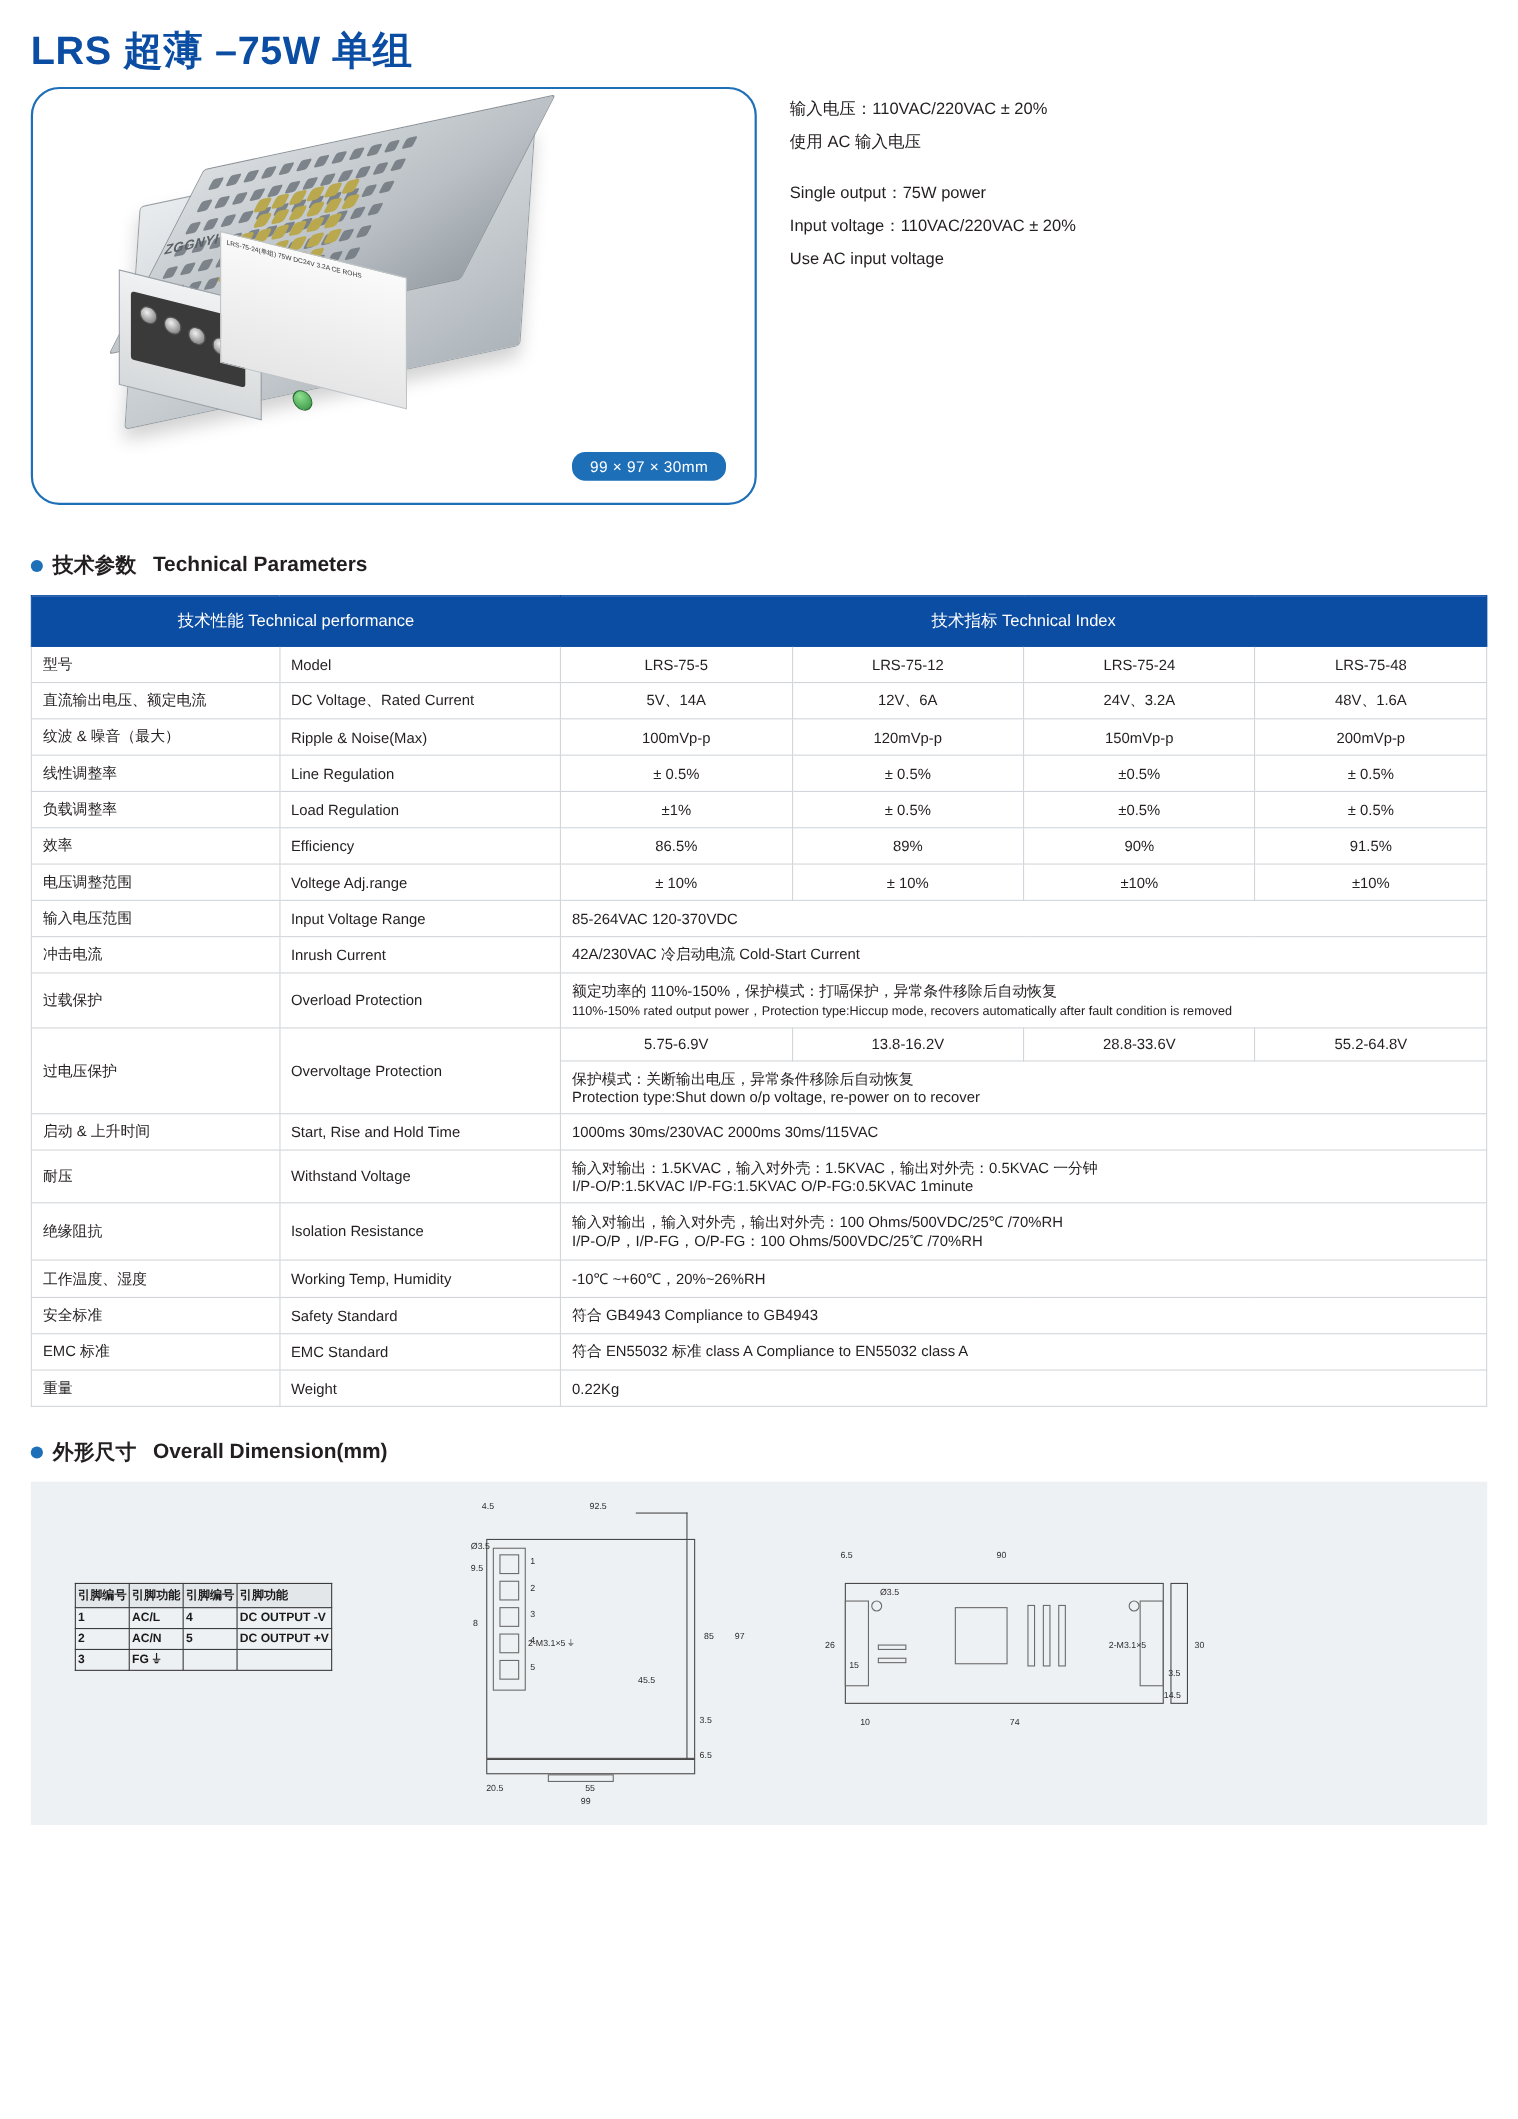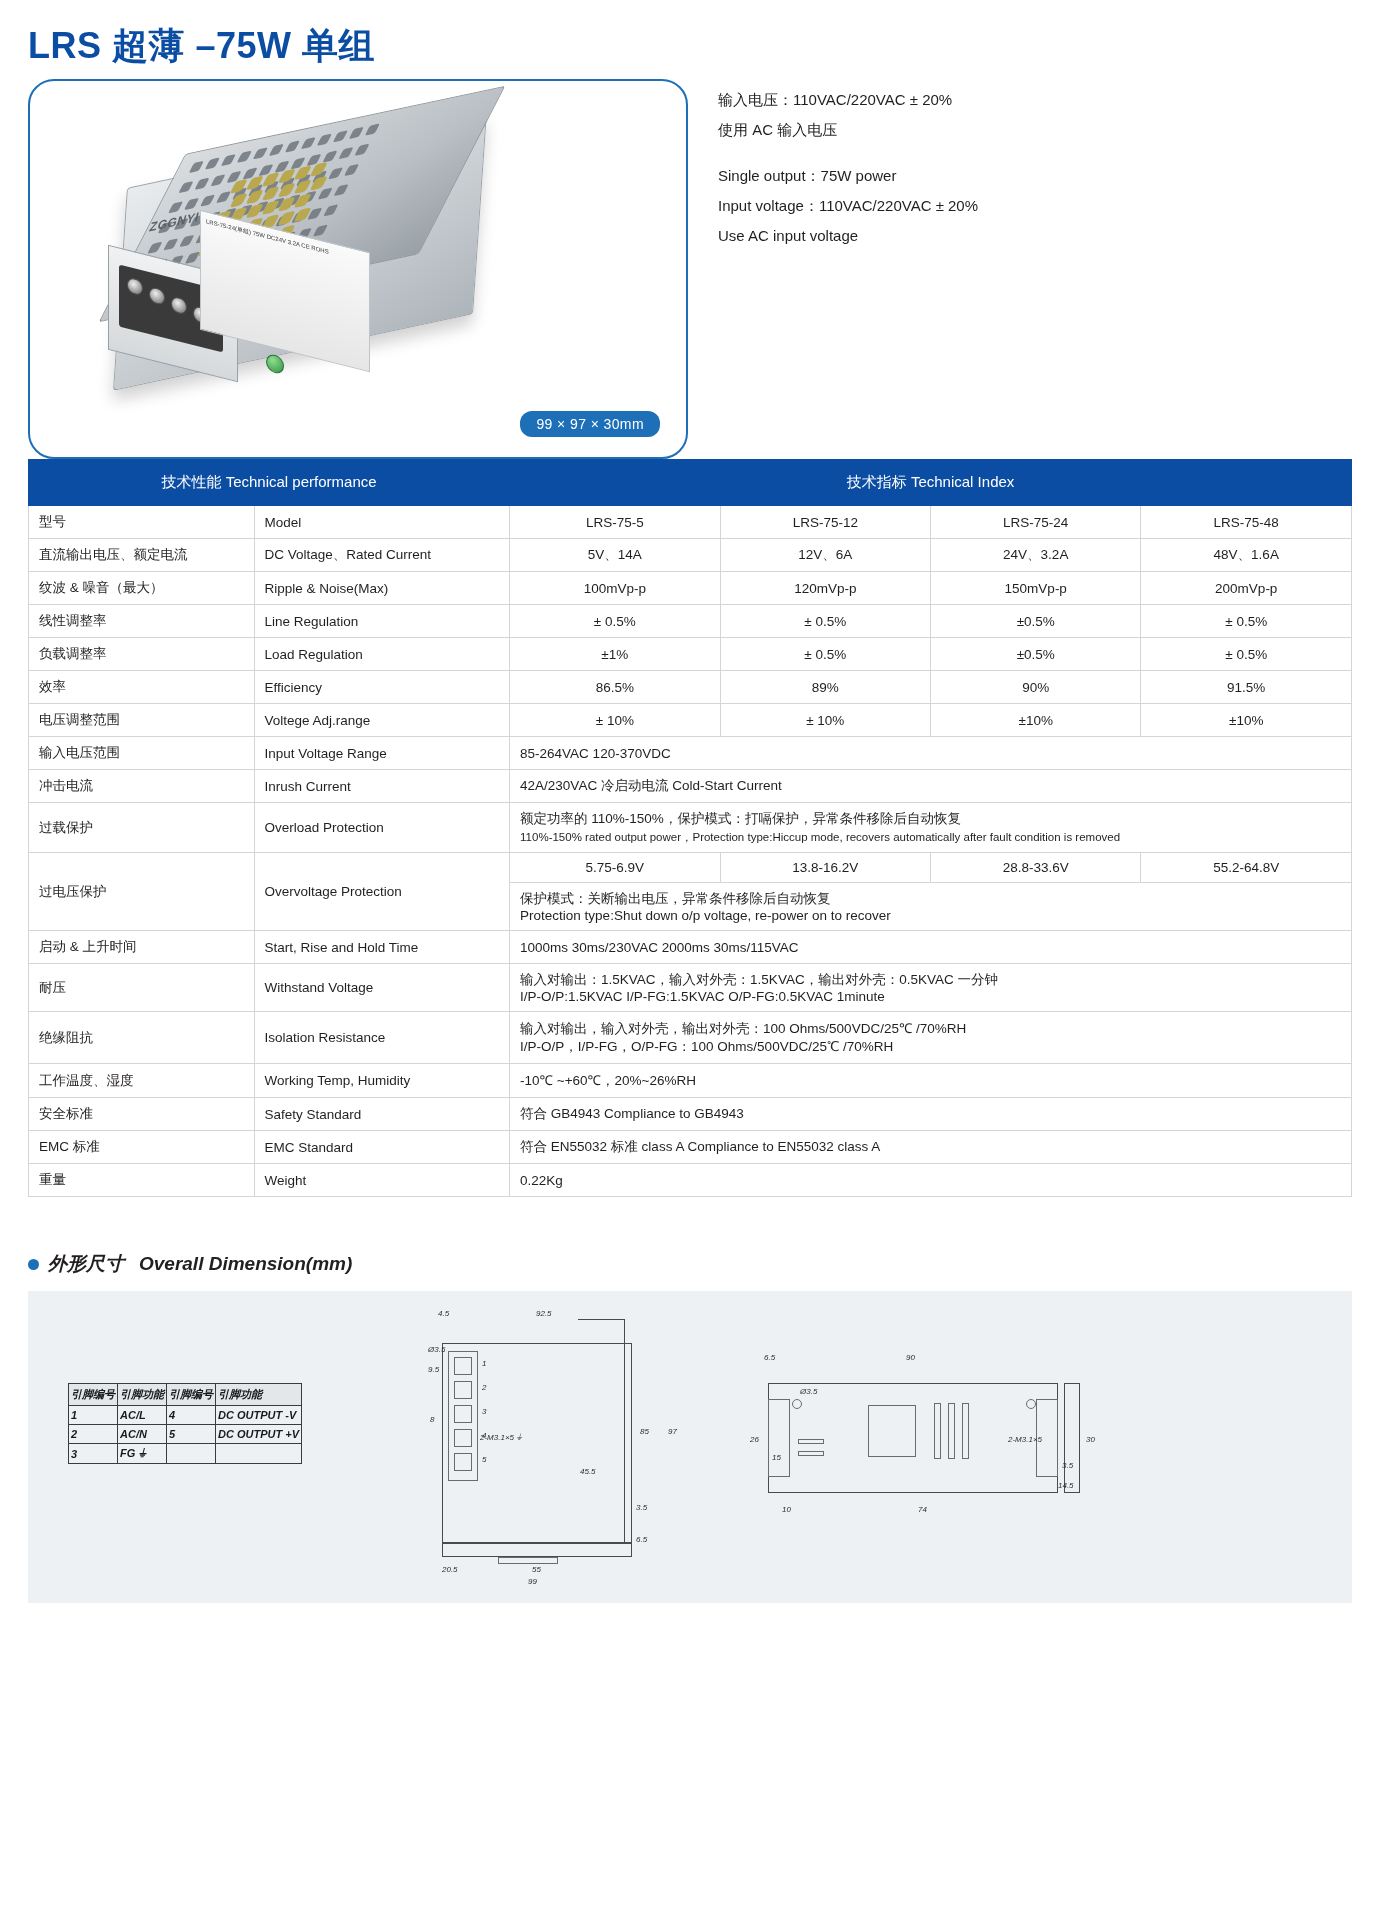--- a/index.html
+++ b/index.html
@@ -175,22 +175,21 @@
   }
   td.c1 { width: 210px; }
   td.c2 { width: 238px; }
   td.val { text-align:center; width: 196px; }
   td.wide { }
   .sub { font-size: 11.5px; display:block; margin-top:2px; }
   .ln { display:block; }
 
   
   .dim-wrap {
-    margin-top: 54px;
-    font-style: italic;
+    margin-top: 28px;
   }
   .dim-box {
     margin-top: 12px;
     background: #eef1f4;
     height: 312px;
     position: relative;
     width: 100%;
   }
   .pin-table {
     position:absolute; left: 40px; top: 92px;
@@ -350,20 +349,25 @@
     <div class="app-panel">
       <div class="app-line">输入电压：110VAC/220VAC ± 20%</div>
       <div class="app-line">使用 AC 输入电压</div>
       <div class="app-gap"></div>
       <div class="app-line">Single output：75W power</div>
       <div class="app-line">Input voltage：110VAC/220VAC ± 20%</div>
       <div class="app-line">Use AC input voltage</div>
     </div>
   </div>
 
+  <div class="section-title">
+    <span class="bullet"></span>
+    <span class="cn">技术参数</span>
+    <span class="en">Technical Parameters</span>
+  </div>
 
   <table class="spec">
     <thead>
       <tr>
         <th colspan="2">技术性能 Technical performance</th>
         <th colspan="4">技术指标 Technical Index</th>
       </tr>
     </thead>
     <tbody>
       <tr>

